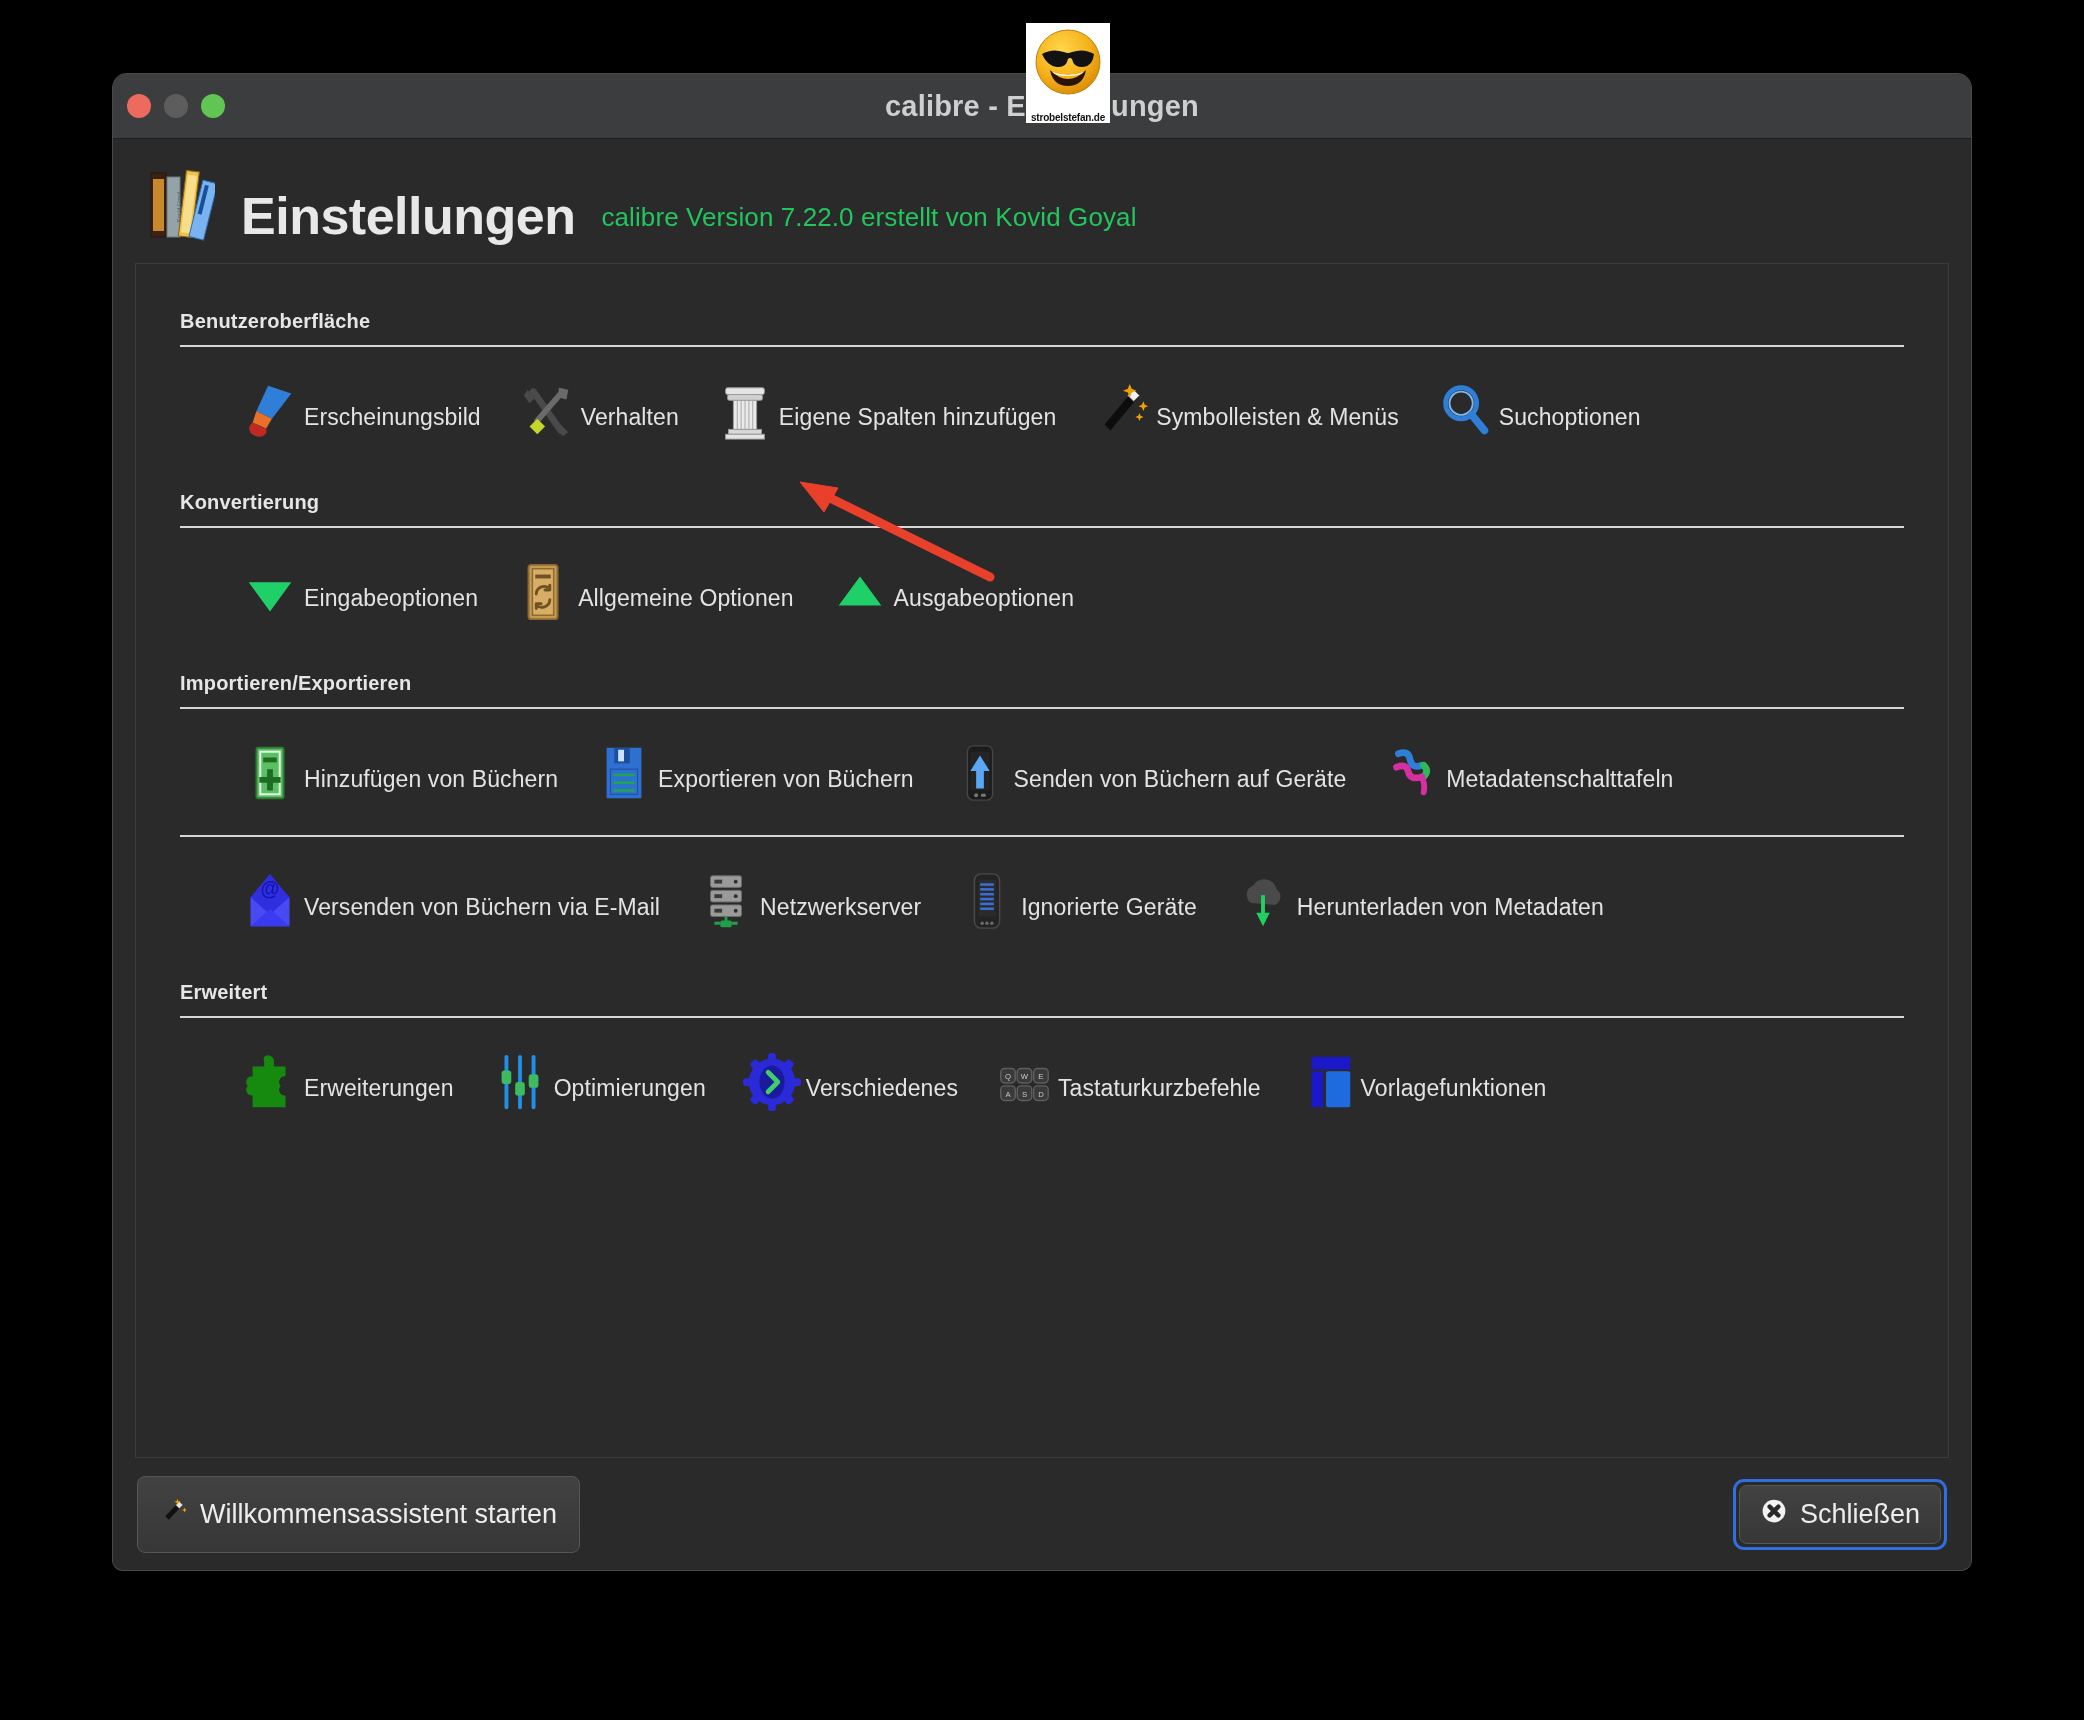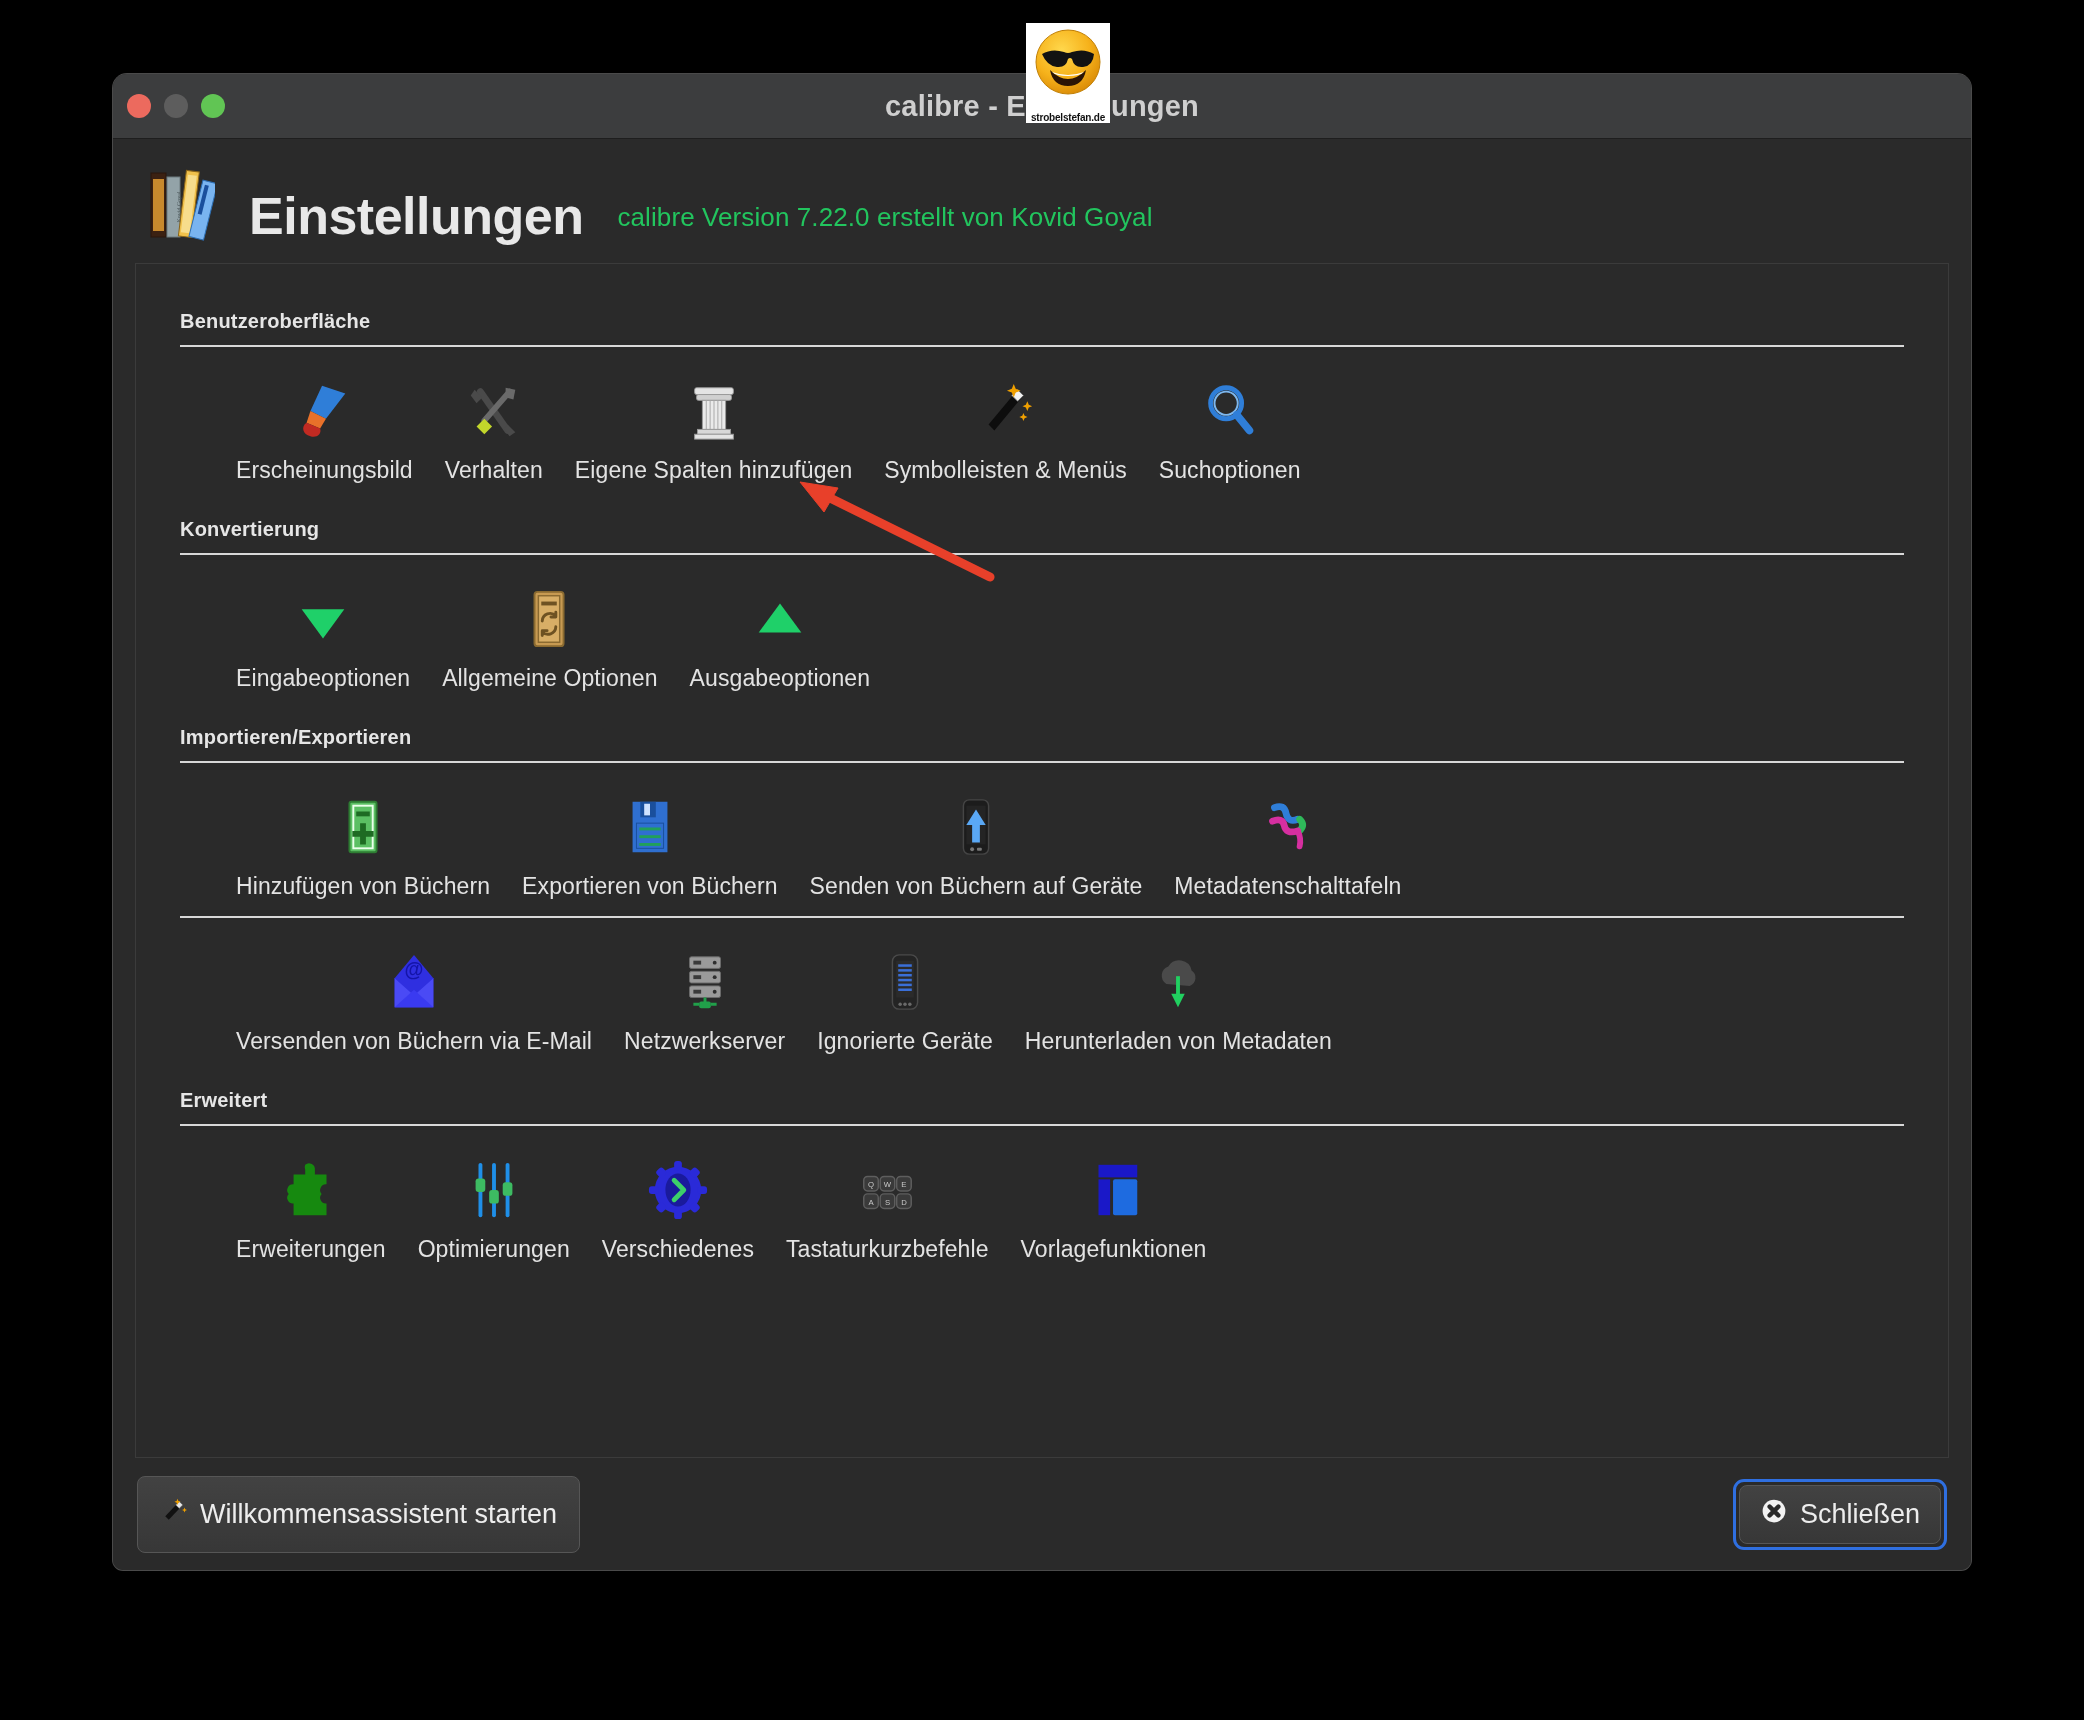--- a/index.html
+++ b/index.html
@@ -39,21 +39,21 @@
     width:100%;text-align:center;
     color:#cfcfcf;font-size:29px;font-weight:bold;
     letter-spacing:.2px;
     user-select:none;
   }
 
   
   #header{
     flex:0 0 auto;
     padding:28px 36px 22px 36px;
-    display:flex;align-items:flex-end;gap:34px;
+    display:flex;align-items:flex-end;gap:26px;
     background:#2a2a2a;
   }
   #app-logo{width:66px;height:74px;flex:0 0 66px;}
   #page-title{
     color:#e8e8e8;font-size:52px;font-weight:bold;
     line-height:.95;letter-spacing:-.5px;
   }
   #version-line{
     color:#22c55e;font-size:26px;
     padding-bottom:8px;letter-spacing:.1px;
@@ -78,21 +78,21 @@
   }
   .section-rule{
     height:2px;background:#d7d7d7;margin-bottom:10px;
   }
   .tiles{
     display:flex;align-items:flex-start;
     gap:0;
     padding:14px 40px 8px 40px;
   }
   .tile{
-    display:flex;flex-direction:column;align-items:center;
+    display:flex;flex-direction:row;align-items:center;
     padding:6px 16px 4px 16px;
     cursor:pointer;
     min-width:60px;
   }
   .tile-icon{
     width:68px;height:68px;
     display:flex;align-items:center;justify-content:center;
     margin-bottom:12px;
   }
   .tile-icon svg{display:block;}

